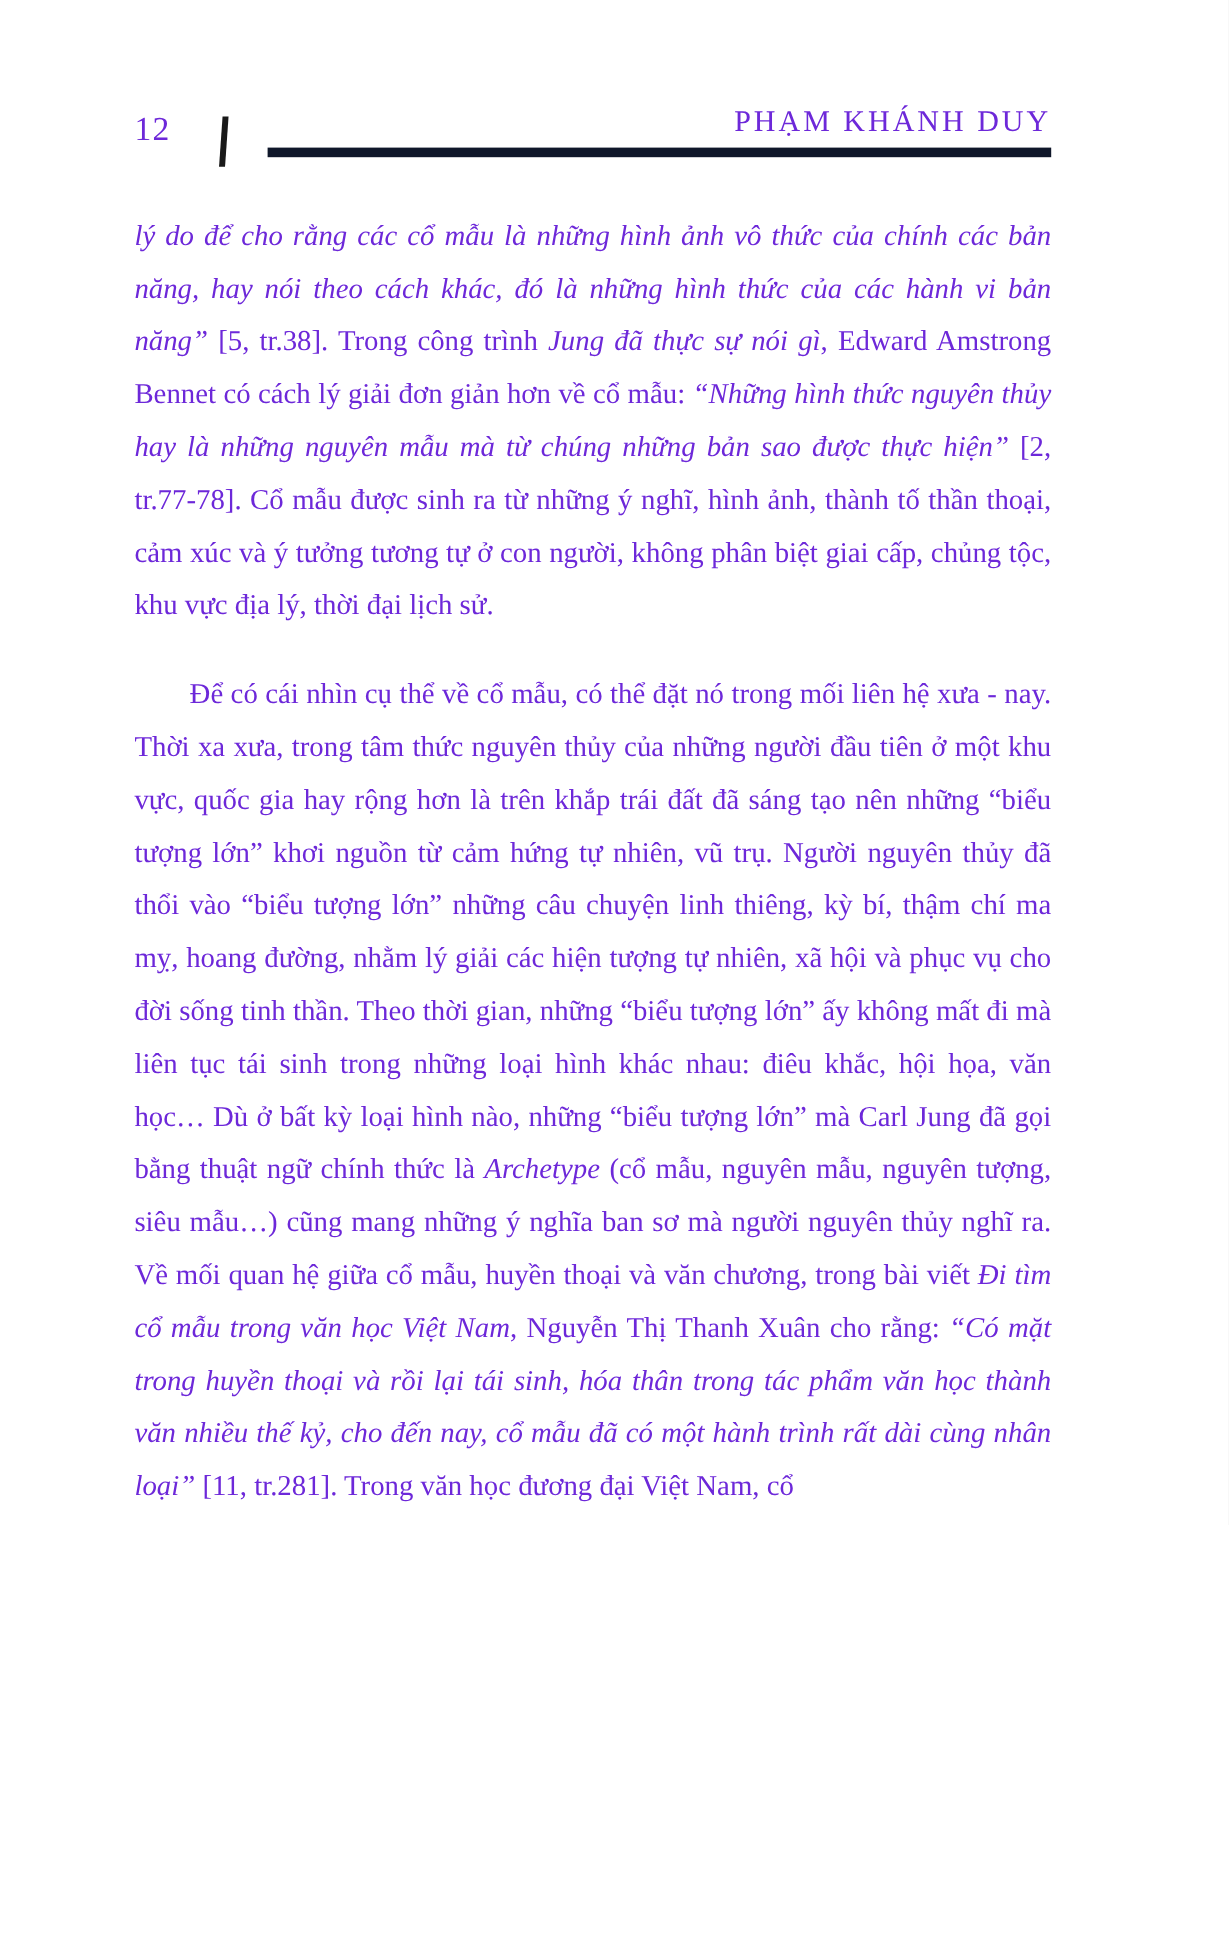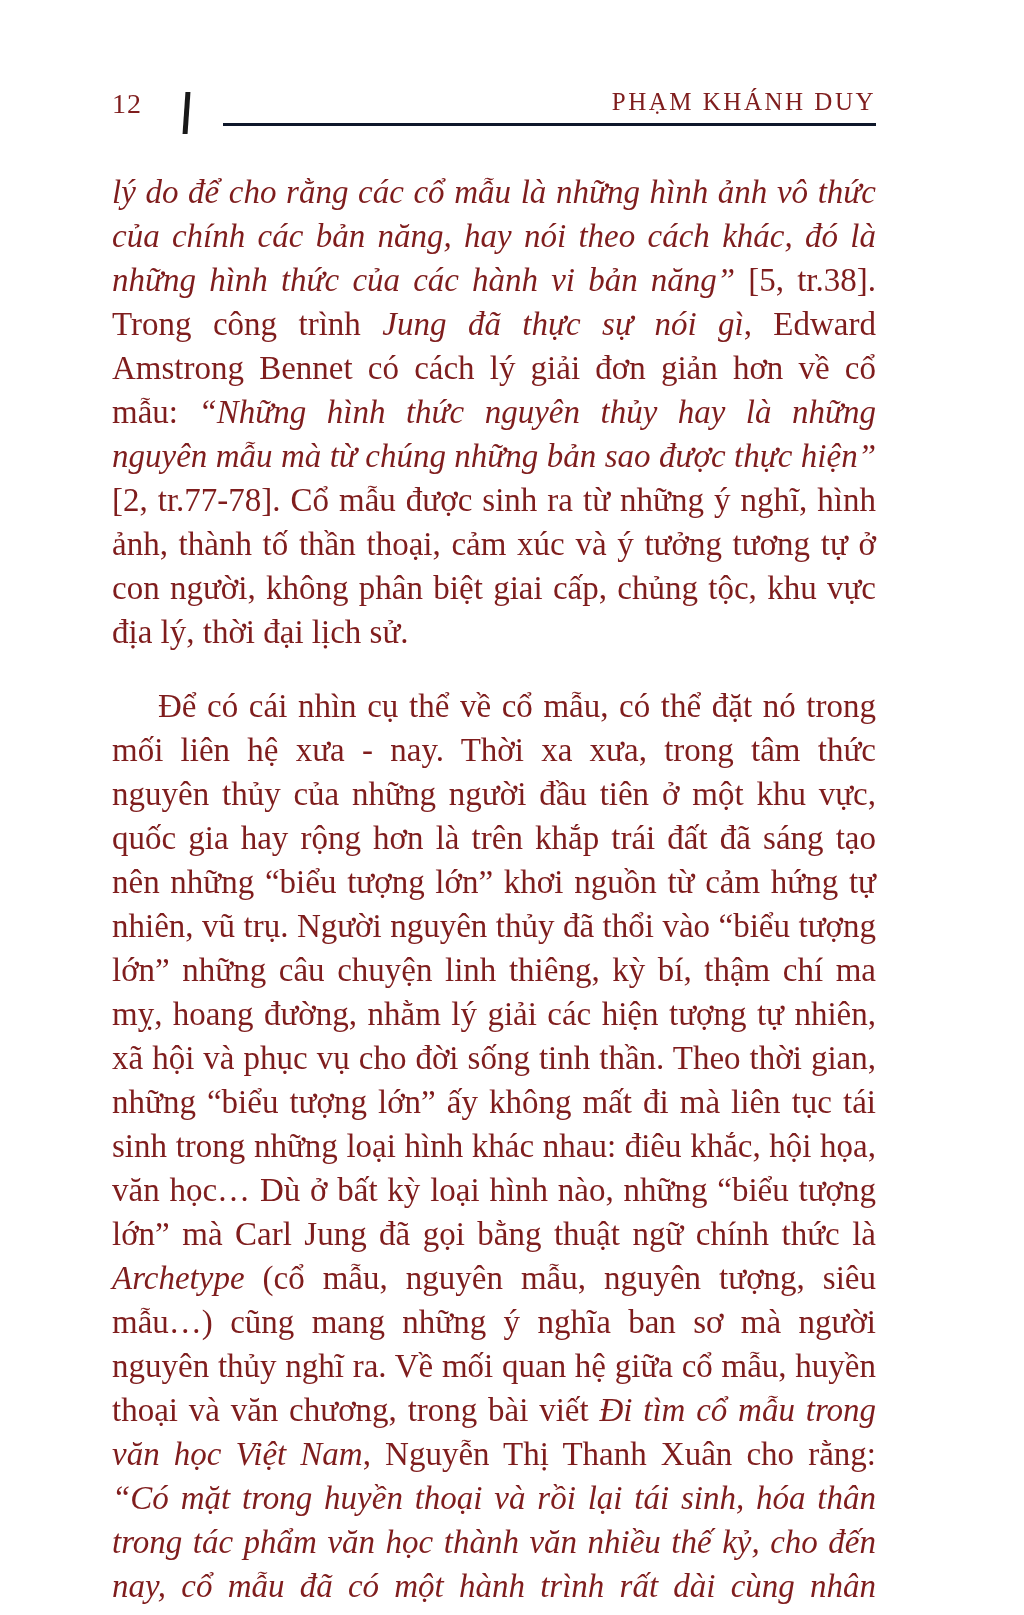--- a/index.html
+++ b/index.html
@@ -9,21 +9,21 @@
   }
   .page {
     position: relative;
     width: 1024px;
     height: 1615px;
     margin: 0 auto;
     background: #ffffff;
     box-sizing: border-box;
     padding: 88px 148px 0 112px;
     font-family: "Liberation Serif", "DejaVu Serif", serif;
-    color: #7f1d1d;
+    color: #6d28d9;
     overflow: hidden;
   }
   .page-header {
     display: flex;
     align-items: flex-end;
   }
   .page-number {
     font-size: 28px;
     line-height: 1;
     margin-bottom: 8px;
@@ -33,35 +33,35 @@
     width: 5px;
     height: 42px;
     background: #191919;
     margin-left: 42px;
     margin-bottom: -8px;
     transform: skewX(-4deg);
   }
   .header-right {
     flex: 1;
     margin-left: 34px;
-    border-bottom: 3px solid #0f172a;
+    border-bottom: 8px solid #0f172a;
     text-align: right;
     padding-bottom: 7px;
   }
   .running-head {
     font-size: 25px;
     letter-spacing: 2.5px;
     white-space: nowrap;
   }
   .page-body {
     margin-top: 44px;
   }
   .para {
     margin: 0;
-    font-size: 33px;
+    font-size: 24px;
     line-height: 44px;
     text-align: justify;
     text-justify: inter-word;
   }
   .para.indent {
     text-indent: 46px;
     margin-top: 30px;
   }
   .run.italic {
     font-style: italic;

